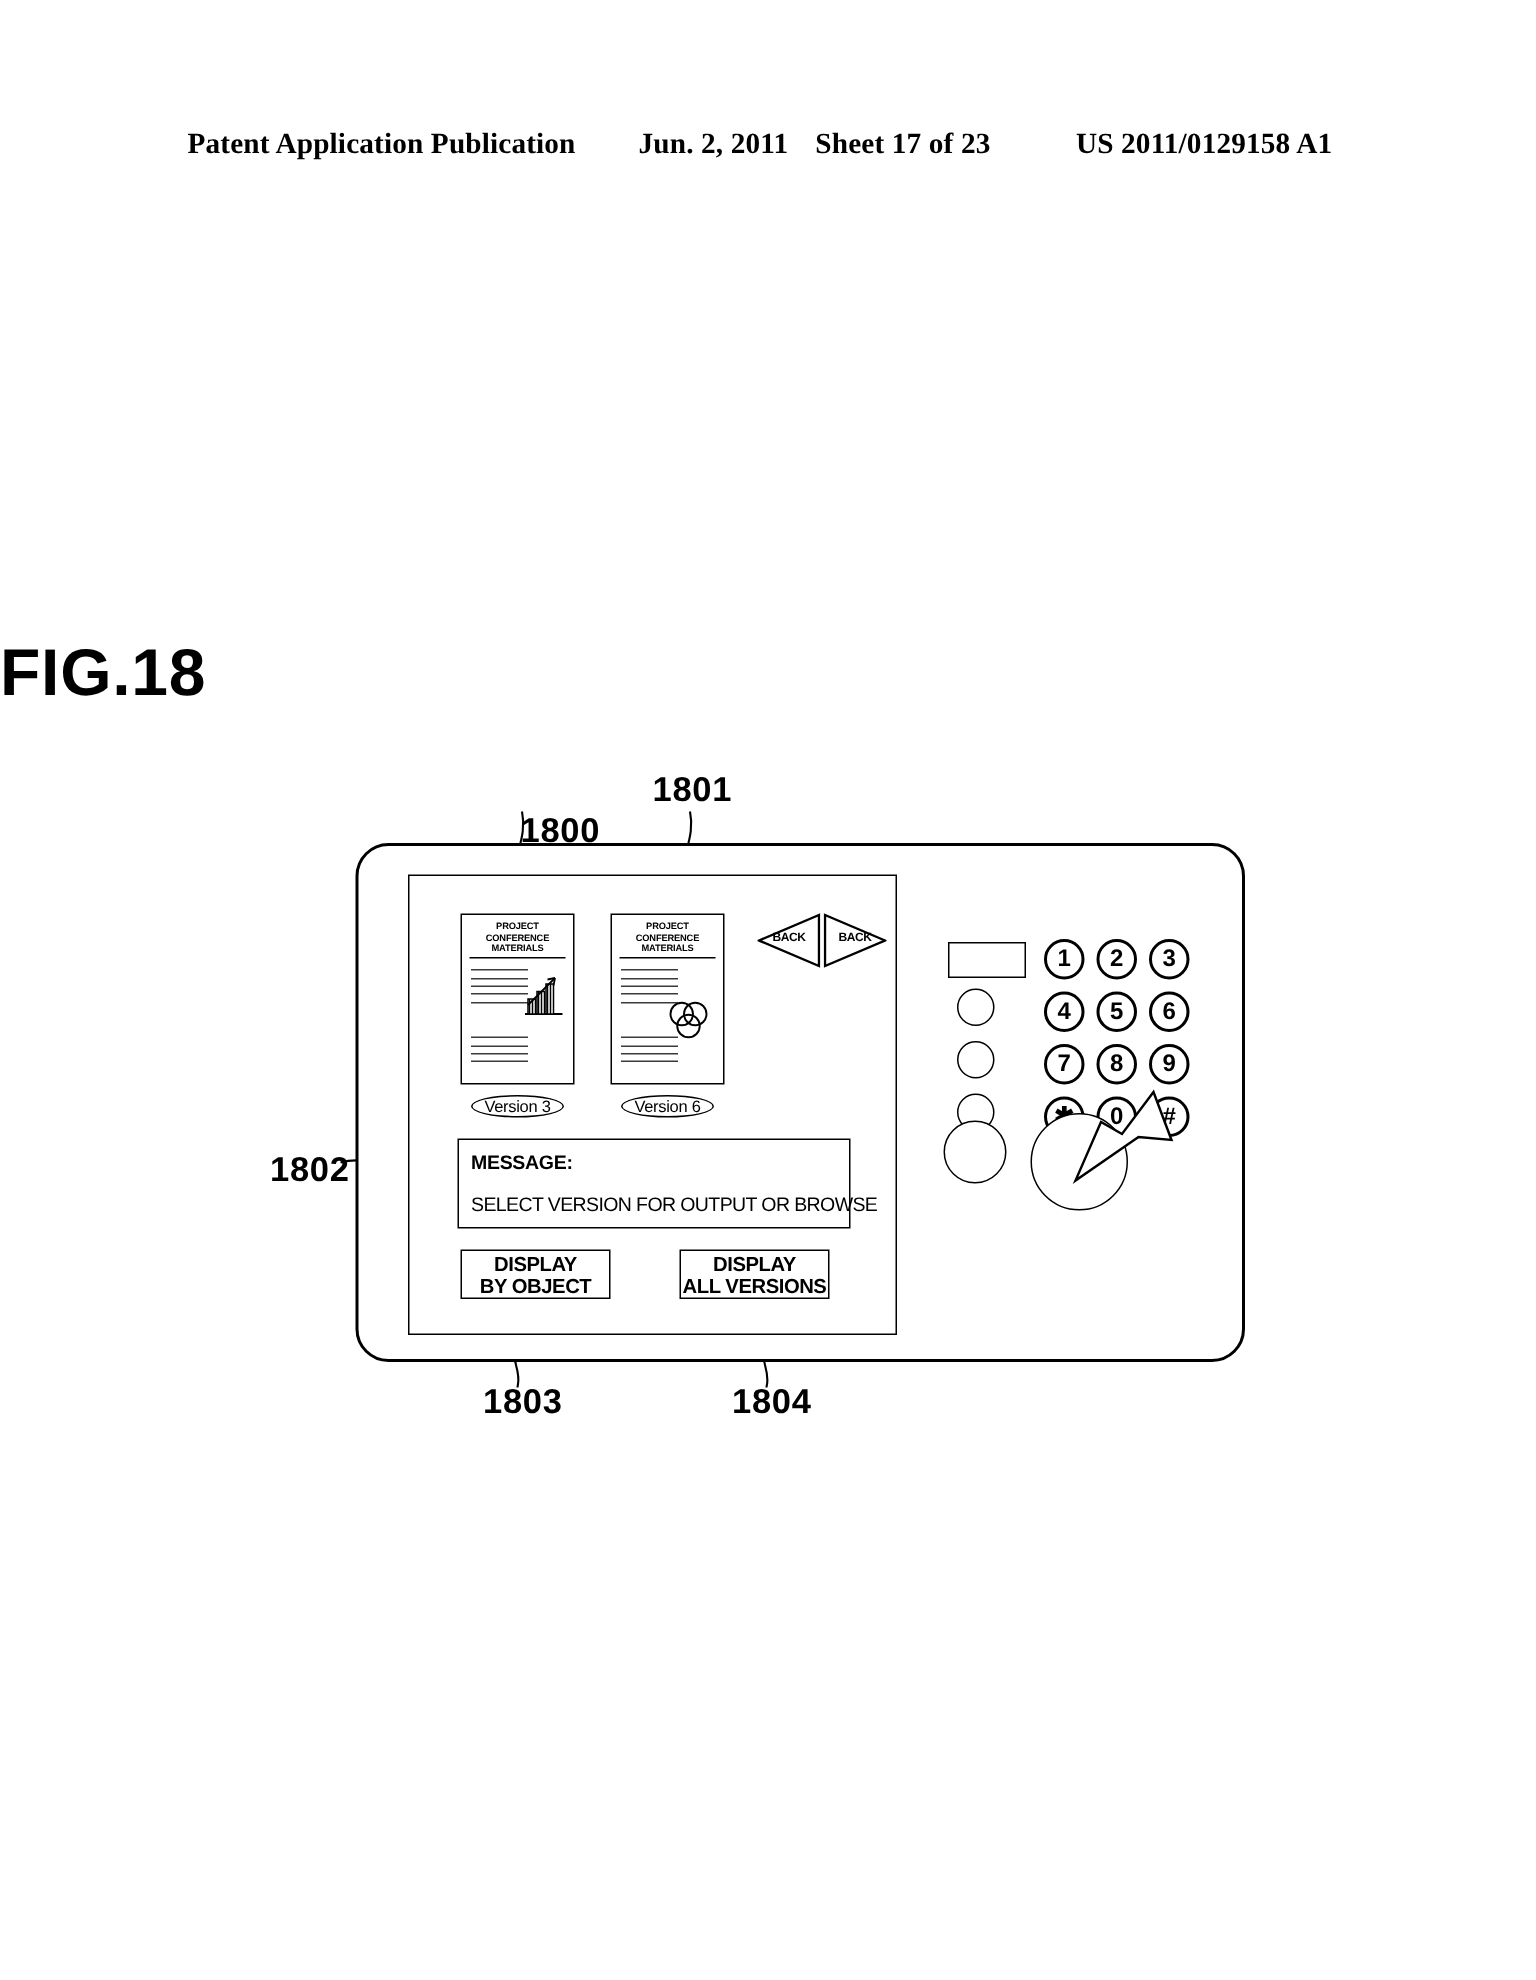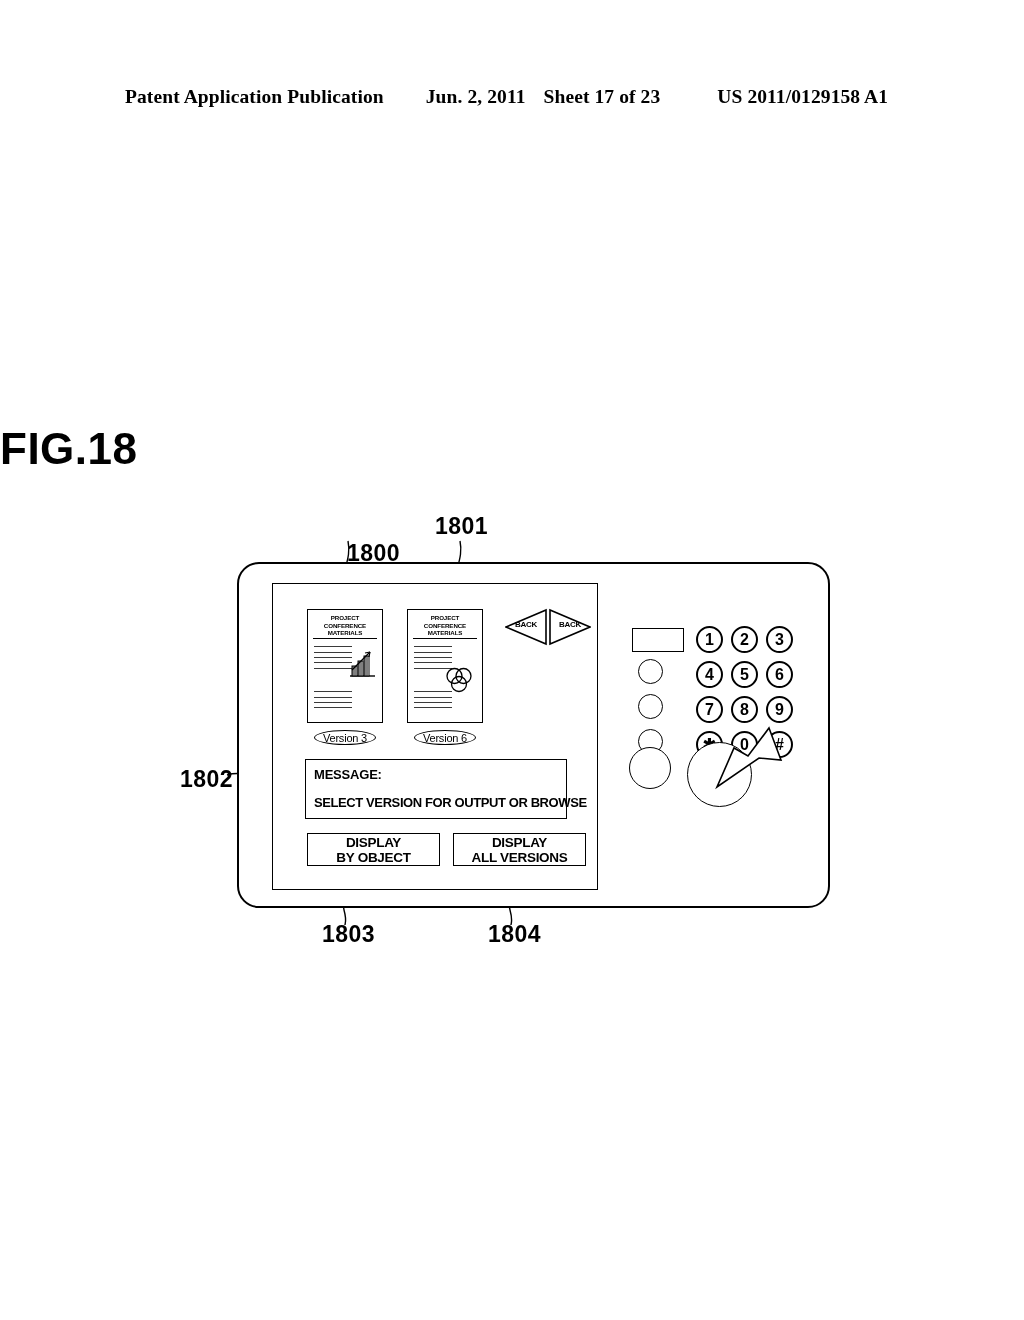--- a/index.html
+++ b/index.html
@@ -189,30 +189,30 @@
   }
   #message-panel .msg-label {
     font-size: 13px;
     font-weight: bold;
     font-family: "Liberation Sans", sans-serif;
     letter-spacing: -0.2px;
   }
   #message-panel .msg-text {
     margin-top: 13px;
     font-size: 13px;
-    font-weight: bold;
+    font-weight: normal;
     font-family: "Liberation Sans", sans-serif;
     letter-spacing: -0.4px;
     white-space: nowrap;
   }
 
   
   .action-button {
     position: absolute;
-    width: 133px;
+    width: 100px;
     height: 33px;
     border: 1.5px solid #000;
     box-sizing: border-box;
     display: flex;
     flex-direction: column;
     align-items: center;
     justify-content: center;
     font-size: 13.5px;
     font-weight: bold;
     line-height: 15px;

